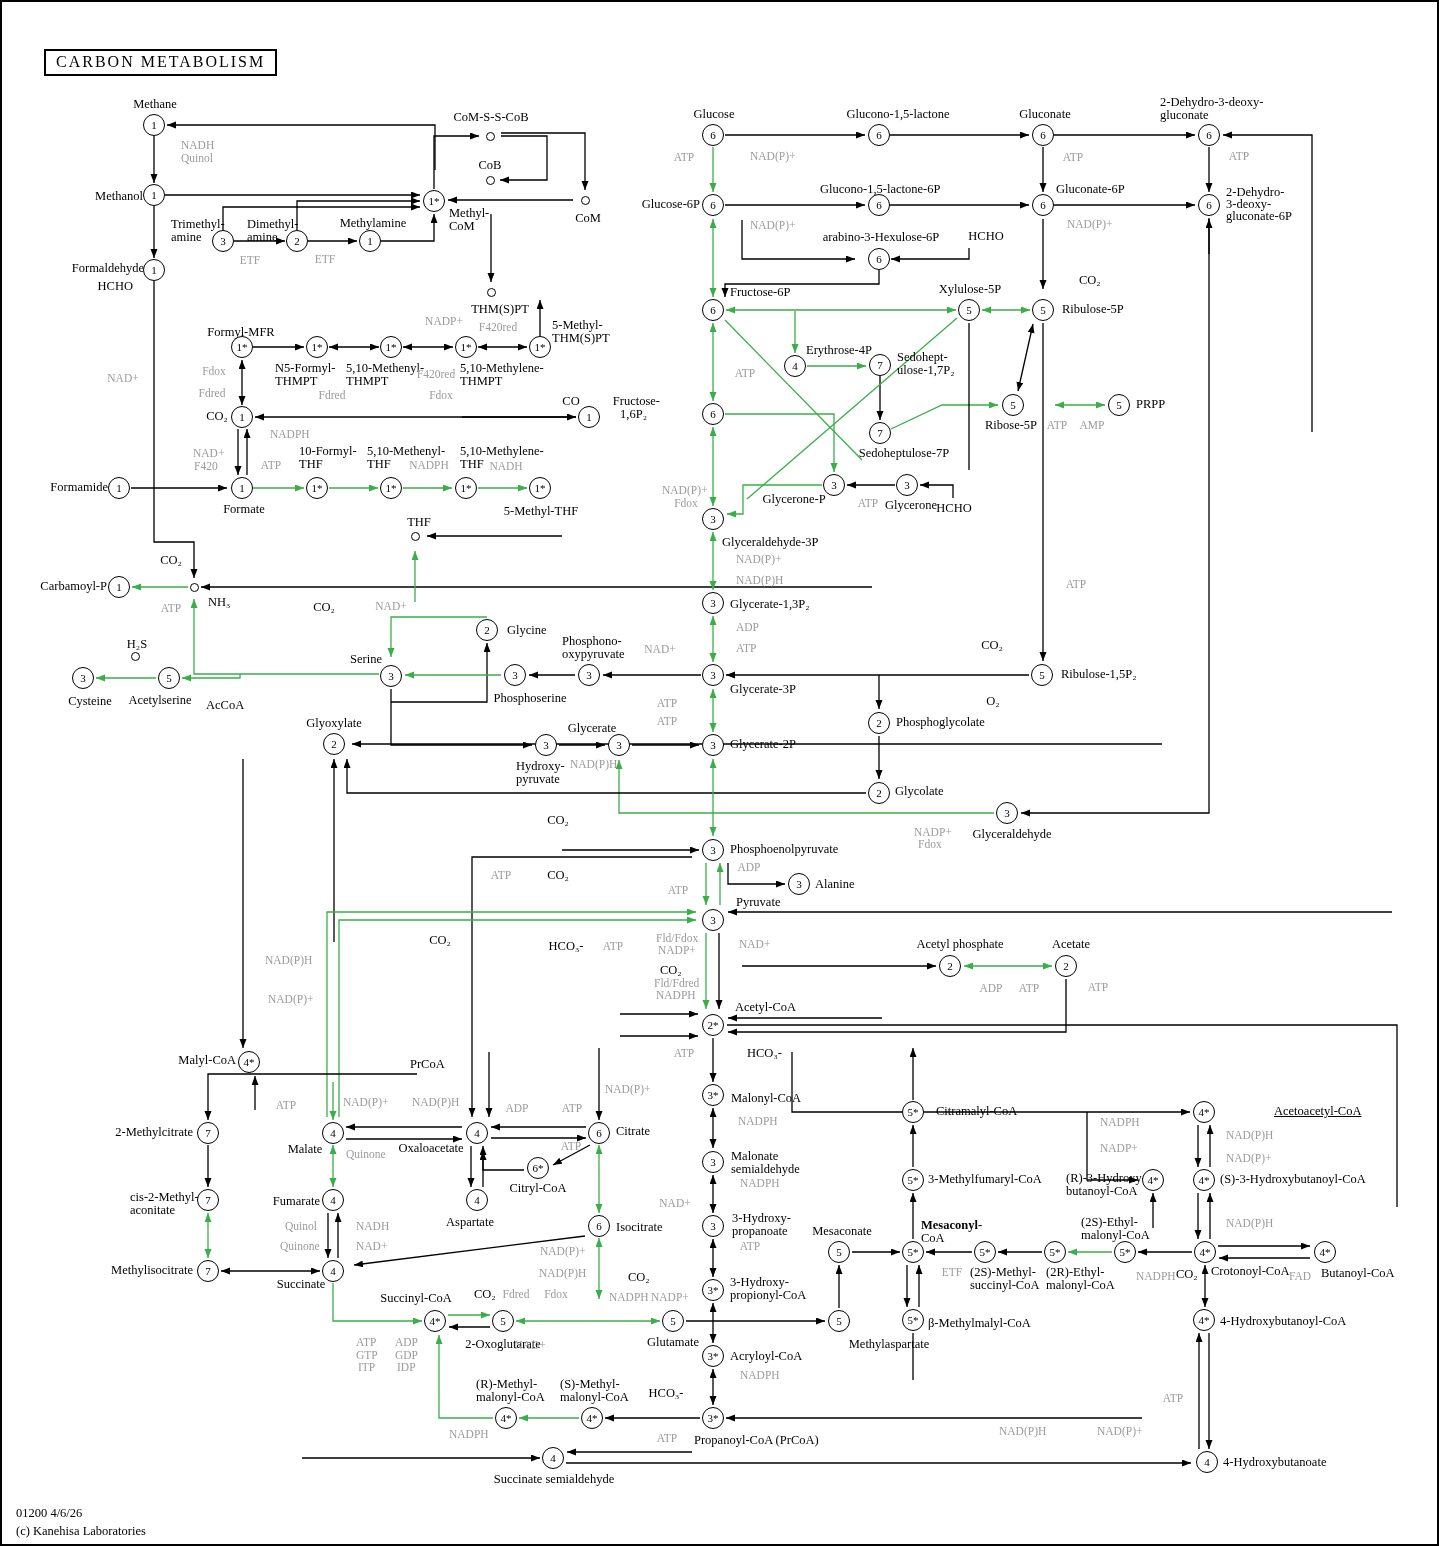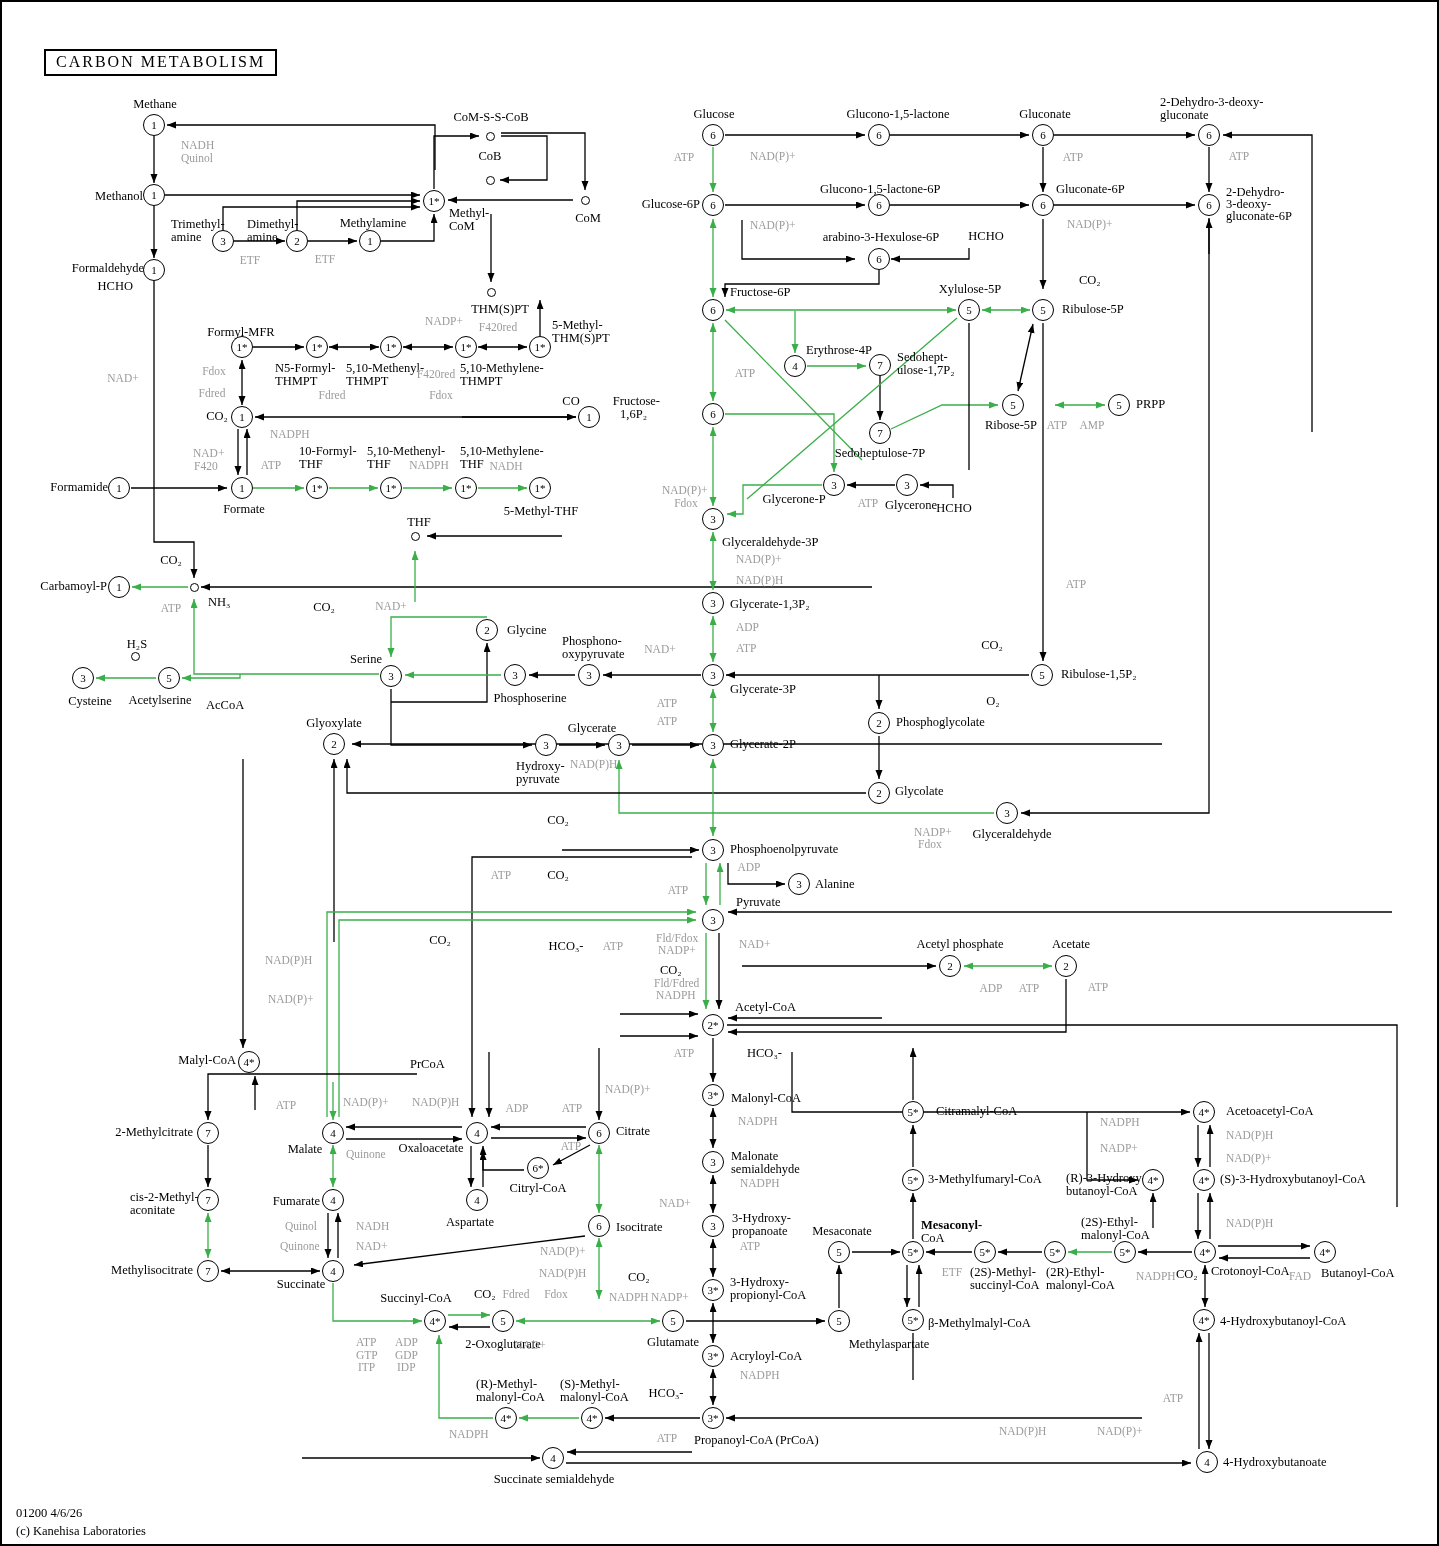--- a/index.html
+++ b/index.html
@@ -337,21 +337,21 @@
       <div class="lbl ar" style="left: 142px; top: 260px;">Formaldehyde</div>
       <div class="lbl ar" style="left: 131px; top: 278px;">HCHO</div>
       <div class="lbl" style="left: 169px; top: 216px;">Trimethyl-</div>
       <div class="lbl" style="left: 169px; top: 229px;">amine</div>
       <div class="lbl" style="left: 245px; top: 216px;">Dimethyl-</div>
       <div class="lbl" style="left: 245px; top: 229px;">amine</div>
       <div class="lbl ac" style="left: 371px; top: 215px;">Methylamine</div>
       <div class="lbl" style="left: 447px; top: 205px;">Methyl-</div>
       <div class="lbl" style="left: 447px; top: 218px;">CoM</div>
       <div class="lbl ac" style="left: 489px; top: 109px;">CoM-S-S-CoB</div>
-      <div class="lbl ac" style="left: 488px; top: 148px; font-family: Liberation Serif, serif;">CoB</div>
+      <div class="lbl ac" style="left: 488px; top: 157px; font-family: Liberation Serif, serif;">CoB</div>
       <div class="lbl ac" style="left: 586px; top: 210px;">CoM</div>
       <div class="lbl ac" style="left: 498px; top: 301px;">THM(S)PT</div>
       <div class="lbl ac" style="left: 239px; top: 324px;">Formyl-MFR</div>
       <div class="lbl" style="left: 273px; top: 360px;">N5-Formyl-</div>
       <div class="lbl" style="left: 273px; top: 373px;">THMPT</div>
       <div class="lbl" style="left: 344px; top: 360px;">5,10-Methenyl-</div>
       <div class="lbl" style="left: 344px; top: 373px;">THMPT</div>
       <div class="lbl" style="left: 458px; top: 360px;">5,10-Methylene-</div>
       <div class="lbl" style="left: 458px; top: 373px;">THMPT</div>
       <div class="lbl" style="left: 550px; top: 317px;">5-Methyl-</div>
@@ -400,21 +400,21 @@
       <div class="lbl ac" style="left: 984px; top: 228px;">HCHO</div>
       <div class="lbl" style="left: 1077px; top: 272px;">CO₂</div>
       <div class="lbl" style="left: 728px; top: 284px;">Fructose-6P</div>
       <div class="lbl ac" style="left: 968px; top: 281px;">Xylulose-5P</div>
       <div class="lbl" style="left: 1060px; top: 301px;">Ribulose-5P</div>
       <div class="lbl" style="left: 804px; top: 342px;">Erythrose-4P</div>
       <div class="lbl" style="left: 895px; top: 349px;">Sedohept-</div>
       <div class="lbl" style="left: 895px; top: 362px;">ulose-1,7P₂</div>
       <div class="lbl ar" style="left: 658px; top: 393px;">Fructose-</div>
       <div class="lbl ar" style="left: 645px; top: 406px;">1,6P₂</div>
-      <div class="lbl ac" style="left: 878px; top: 445px;">Sedoheptulose-7P</div>
+      <div class="lbl ac" style="left: 902px; top: 445px;">Sedoheptulose-7P</div>
       <div class="lbl ac" style="left: 1009px; top: 417px;">Ribose-5P</div>
       <div class="lbl" style="left: 1134px; top: 396px;">PRPP</div>
       <div class="lbl ac" style="left: 792px; top: 491px;">Glycerone-P</div>
       <div class="lbl ac" style="left: 909px; top: 497px;">Glycerone</div>
       <div class="lbl ac" style="left: 952px; top: 500px;">HCHO</div>
       <div class="lbl" style="left: 720px; top: 534px;">Glyceraldehyde-3P</div>
       <div class="lbl" style="left: 728px; top: 596px;">Glycerate-1,3P₂</div>
       <div class="lbl" style="left: 728px; top: 681px;">Glycerate-3P</div>
       <div class="lbl ac" style="left: 990px; top: 637px;">CO₂</div>
       <div class="lbl ac" style="left: 991px; top: 693px;">O₂</div>
@@ -436,21 +436,21 @@
       <div class="lbl" style="left: 733px; top: 999px;">Acetyl-CoA</div>
       <div class="lbl" style="left: 745px; top: 1045px;">HCO₃-</div>
       <div class="lbl ar" style="left: 234px; top: 1052px;">Malyl-CoA</div>
       <div class="lbl" style="left: 408px; top: 1056px;">PrCoA</div>
       <div class="lbl" style="left: 729px; top: 1090px;">Malonyl-CoA</div>
       <div class="lbl ar" style="left: 191px; top: 1124px;">2-Methylcitrate</div>
       <div class="lbl ac" style="left: 303px; top: 1141px;">Malate</div>
       <div class="lbl ac" style="left: 429px; top: 1140px;">Oxaloacetate</div>
       <div class="lbl" style="left: 614px; top: 1123px;">Citrate</div>
       <div class="lbl" style="left: 934px; top: 1103px;">Citramalyl-CoA</div>
-      <div class="lbl" style="left: 1224px; top: 1103px;">Acetoacetyl-CoA</div>
+      <div class="lbl" style="left: 1272px; top: 1103px; text-decoration: underline;">Acetoacetyl-CoA</div>
       <div class="lbl ac" style="left: 536px; top: 1180px;">Citryl-CoA</div>
       <div class="lbl" style="left: 729px; top: 1148px;">Malonate</div>
       <div class="lbl" style="left: 729px; top: 1161px;">semialdehyde</div>
       <div class="lbl" style="left: 926px; top: 1171px;">3-Methylfumaryl-CoA</div>
       <div class="lbl" style="left: 1064px; top: 1170px;">(R)-3-Hydroxy-</div>
       <div class="lbl" style="left: 1064px; top: 1183px;">butanoyl-CoA</div>
       <div class="lbl" style="left: 1218px; top: 1171px;">(S)-3-Hydroxybutanoyl-CoA</div>
       <div class="lbl" style="left: 128px; top: 1189px;">cis-2-Methyl-</div>
       <div class="lbl" style="left: 128px; top: 1202px;">aconitate</div>
       <div class="lbl ar" style="left: 318px; top: 1193px;">Fumarate</div>

